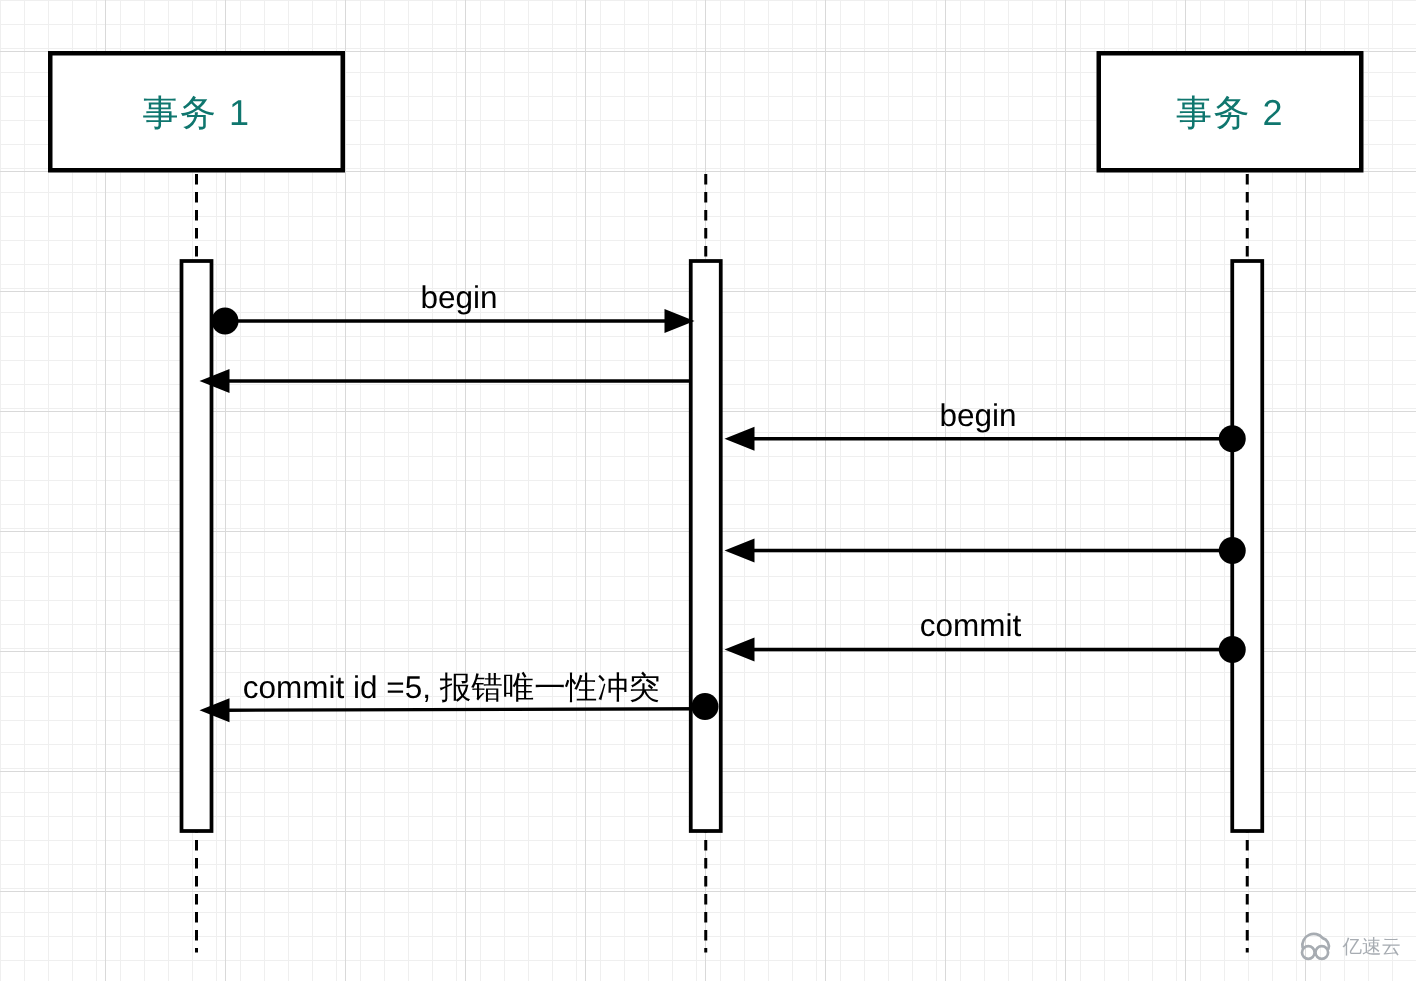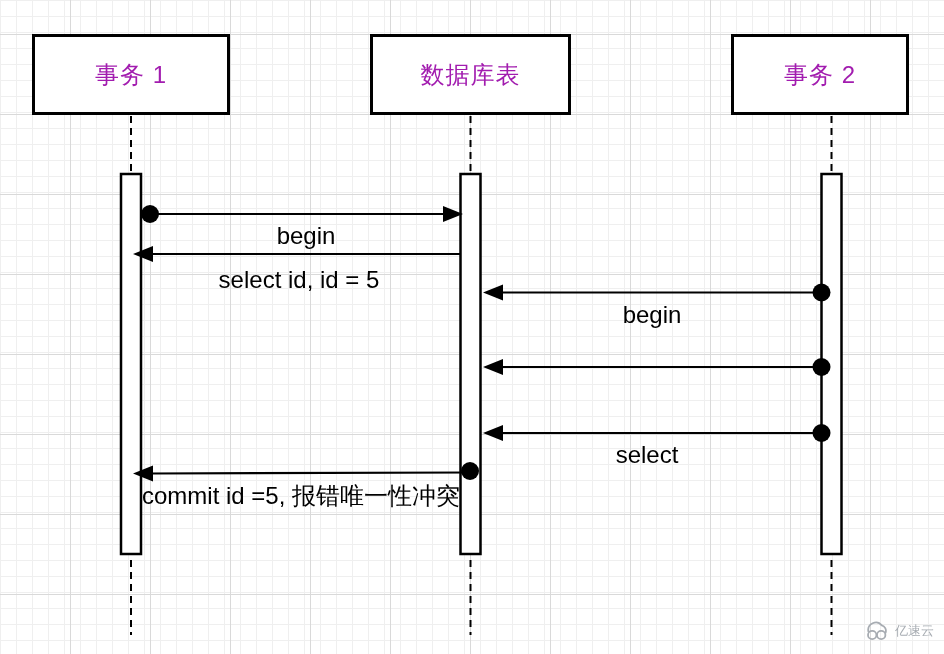--- a/index.html
+++ b/index.html
@@ -17,33 +17,32 @@
     background-repeat:repeat;
   }
   .diagram-svg{position:absolute;left:0;top:0;}
   .actor-box{
     position:absolute;
     box-sizing:border-box;
     height:81px;
     border:3px solid #000;
     background:#fff;
     display:flex;align-items:center;justify-content:center;
-    font-size:24px;color:#a21caf;
+    font-size:24px;color:#0f766e;
     letter-spacing:1px;
   }
   .actor-t1{left:32px;top:34px;width:198px;}
   .actor-db{left:370px;top:34px;width:201px;}
   .actor-t2{left:731px;top:34px;width:178px;}
   .msg-label{
     position:absolute;
     transform:translateX(-50%);
     white-space:nowrap;
-    font-size:24px;line-height:1.2;
+    font-size:21px;line-height:1.2;
     color:#000;
-    margin-top:36px;
   }
   .lbl-1{left:306px;top:186px;}
   .lbl-2{left:299px;top:230px;}
   .lbl-3{left:652px;top:265px;}
   .lbl-4{left:651px;top:340px;}
   .lbl-5{left:647px;top:405px;}
   .lbl-6{left:301px;top:446px;}
   .watermark{
     position:absolute;
     right:10px;bottom:12px;
@@ -101,31 +100,27 @@
     <g>
       <line x1="470" y1="472.5" x2="150" y2="473.5" stroke="#000" stroke-width="2.2"></line>
       <circle cx="470" cy="471" r="9" fill="#000"></circle>
       <polygon points="133,473.5 153,465.5 153,481.5" fill="#000"></polygon>
     </g>
   </svg>
 
   <div class="actor-box actor-t1">
     <span>事务 1</span>
   </div>
-  <div class="actor-box actor-db">
-    <span>数据库表</span>
-  </div>
   <div class="actor-box actor-t2">
     <span>事务 2</span>
   </div>
 
   <div class="msg-label lbl-1">begin</div>
-  <div class="msg-label lbl-2">select id, id = 5</div>
   <div class="msg-label lbl-3">begin</div>
-  <div class="msg-label lbl-5">select</div>
+  <div class="msg-label lbl-5">commit</div>
   <div class="msg-label lbl-6">commit id =5, 报错唯一性冲突</div>
 
   <div class="watermark">
     <svg width="26" height="22" viewBox="0 0 26 22">
       <g fill="none" stroke="#a7acb2" stroke-width="1.8" stroke-linecap="round">
         <circle cx="7.2" cy="15" r="4.2"></circle>
         <circle cx="16.2" cy="15" r="4.2"></circle>
         <path d="M3.4,11.6 A7.6,7.6 0 0 1 16.8,5.4 A5.6,5.6 0 0 1 20.6,12.6"></path>
       </g>
     </svg>

